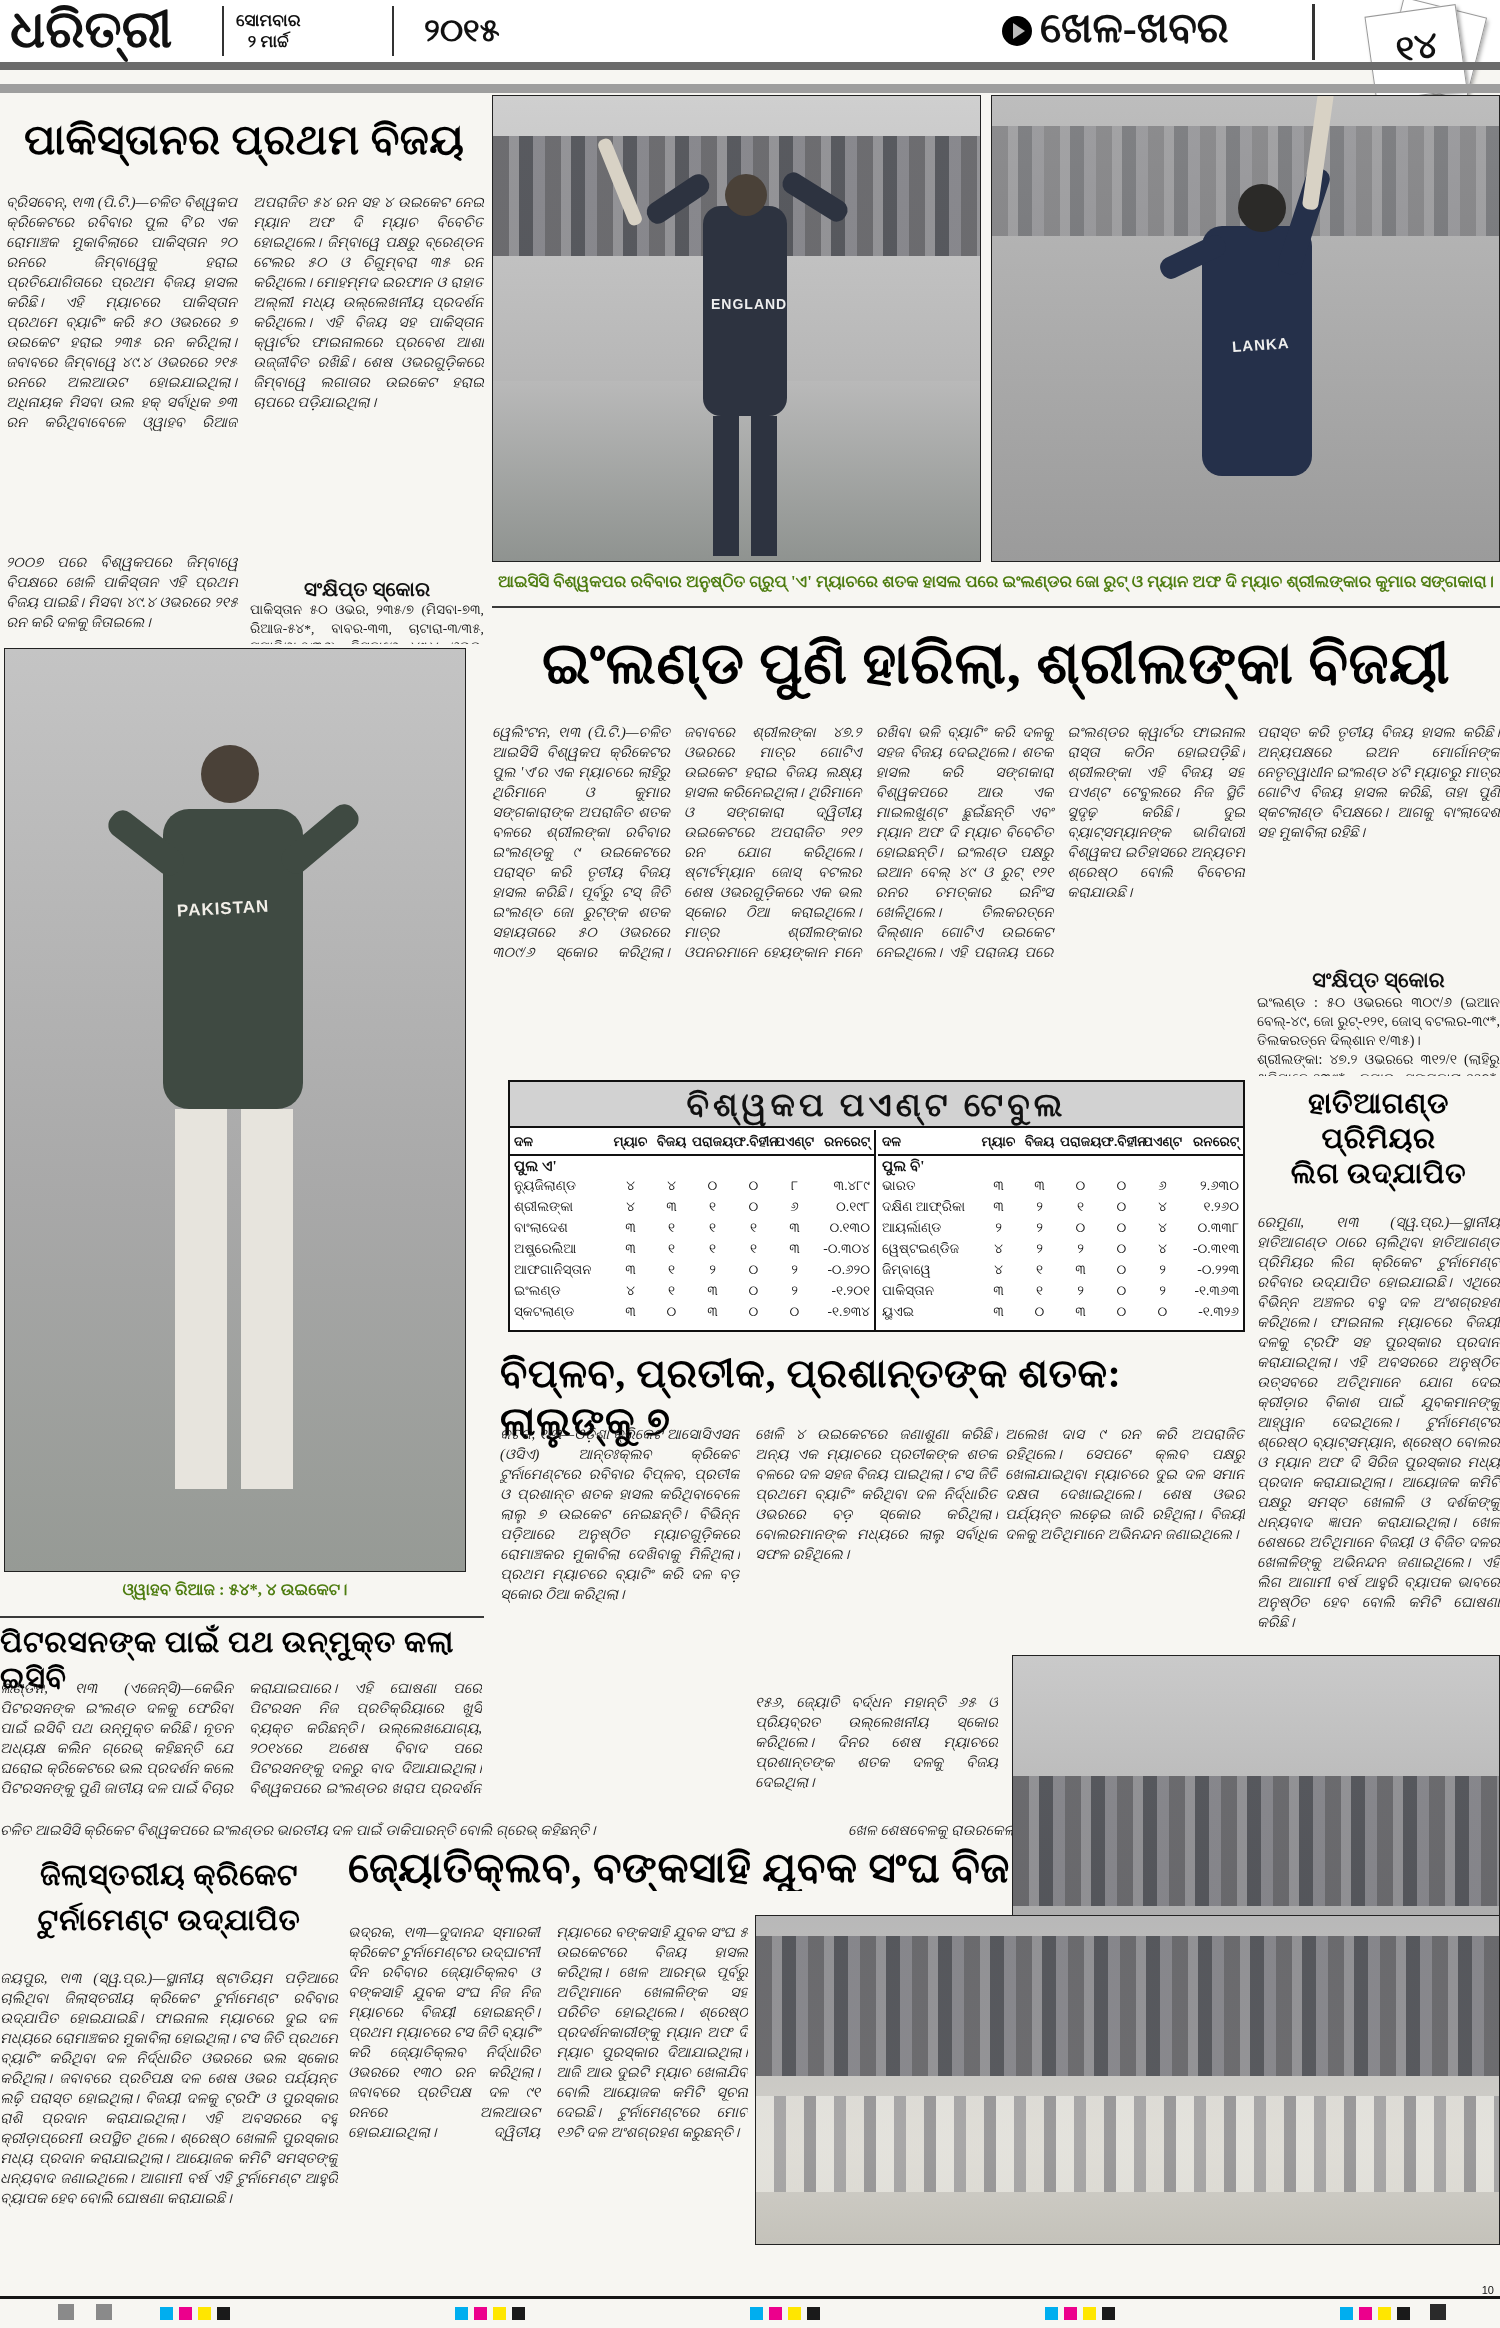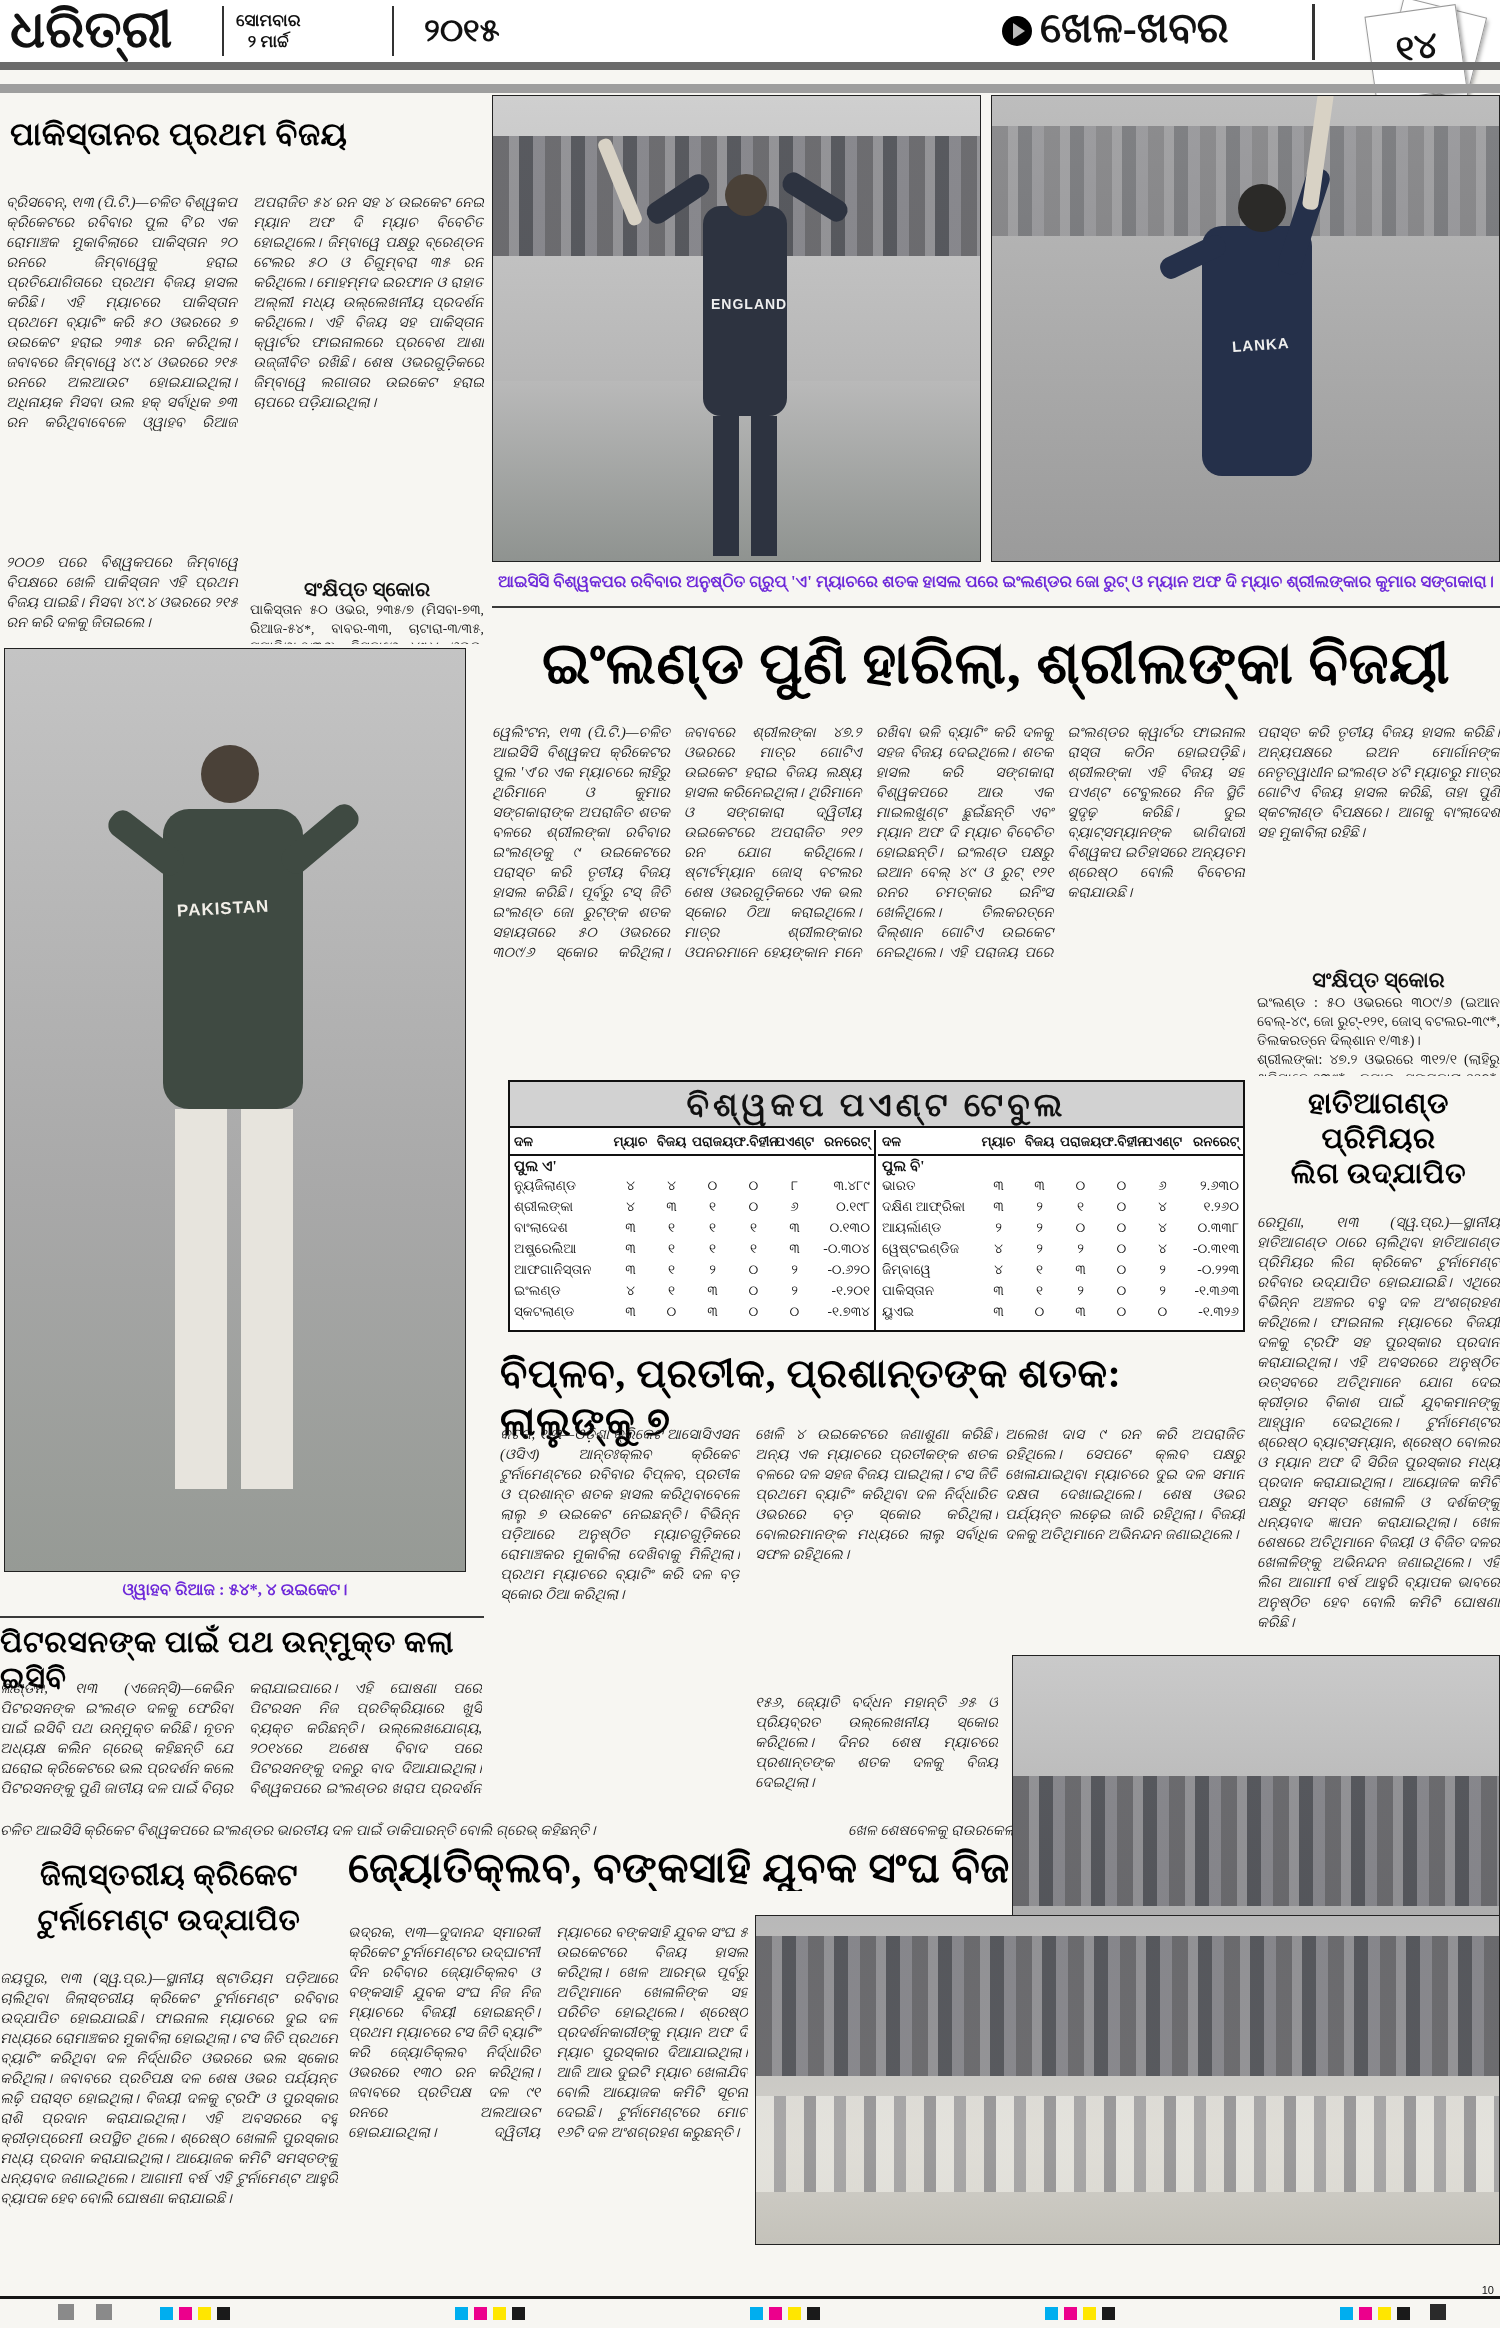--- a/index.html
+++ b/index.html
@@ -12,21 +12,21 @@
   .abs { position:absolute; }
   .body-text {
     font-size:14.5px; line-height:20px; text-align:justify; overflow:hidden;
     color:#1a1a1a; word-break:break-word;font-style:italic;
   }
   .cols2 { column-count:2; column-gap:16px; }
   .cols4 { column-count:4; column-gap:14px; }
   .headline { font-weight:bold; color:#000; letter-spacing:0.5px; }
   .rule { background:#3a3a3a; }
   .photo { background:linear-gradient(180deg,#cfcfcf 0%,#b9b9b9 55%,#a3a3a3 100%); border:1px solid #222; overflow:hidden;padding-left:28px; }
-  .caption { font-size:16.5px; font-weight:bold; text-align:center; color:#6d28d9;font-family:Liberation Serif, serif; }
+  .caption { font-size:16.5px; font-weight:bold; text-align:center; color:#4d7c0f;font-family:Liberation Serif, serif; }
   .score-head { font-weight:bold; text-align:center; font-size:20px;margin-top:28px; }
   .score-text { font-size:13.5px; line-height:18.5px; text-align:justify; overflow:hidden; }
   
   #masthead { position:absolute; left:0; top:0; width:1500px; height:62px; background:#fff; }
   #logo { position:absolute; left:10px; top:0px; font-size:52px; font-weight:bold; }
   .mast-div { position:absolute; top:6px; width:2px; height:50px; background:#333; }
   #daydate { position:absolute; left:236px; top:10px; font-size:17px; font-weight:bold; line-height:21px; text-align:center; }
   #year { position:absolute; left:424px; top:12px; font-size:32px; font-weight:bold; }
   #section-bullet { position:absolute; left:1002px; top:16px; width:30px; height:30px; background:#000; border-radius:50%; }
   #section-bullet:after { content:""; position:absolute; left:11px; top:7px; border-left:12px solid #bbb; border-top:8px solid transparent; border-bottom:8px solid transparent; }
@@ -84,21 +84,21 @@
     <div id="mast-vbar"></div>
     <div id="page-curl">
       <div class="curl-sheet" style="left:30px; top:2px; width:86px; height:86px; transform:rotate(14deg);"></div>
       <div class="curl-sheet" style="left:8px; top:6px; width:92px; height:86px; transform:rotate(-8deg);"></div>
       <div id="curl-num">୧୪</div>
     </div>
   </div>
   <div class="abs rule" style="left:0; top:62px; width:1500px; height:8px; background:#6b6b6b;"></div>
   <div class="abs rule" style="left:0; top:84px; width:1500px; height:9px; background:#9e9e9e;"></div>
 
-  <div class="abs headline" style="left:10px; top:116px; width:480px; font-size:32px; line-height:1.15;">ପାକିସ୍ତାନର ପ୍ରଥମ ବିଜୟ</div>
+  <div class="abs headline" style="left:24px; top:116px; width:480px; font-size:42px; line-height:1.15;">ପାକିସ୍ତାନର ପ୍ରଥମ ବିଜୟ</div>
   <div class="abs body-text cols2" style="left:6px; top:192px; width:478px; height:356px;">ବ୍ରିସବେନ୍, ୧ା୩ (ପି.ଟି.)—ଚଳିତ ବିଶ୍ୱକପ କ୍ରିକେଟରେ ରବିବାର ପୁଲ ବି'ର ଏକ ରୋମାଞ୍ଚକ ମୁକାବିଲାରେ ପାକିସ୍ତାନ ୨୦ ରନରେ ଜିମ୍ବାୱେକୁ ହରାଇ ପ୍ରତିଯୋଗିତାରେ ପ୍ରଥମ ବିଜୟ ହାସଲ କରିଛି। ଏହି ମ୍ୟାଚରେ ପାକିସ୍ତାନ ପ୍ରଥମେ ବ୍ୟାଟିଂ କରି ୫୦ ଓଭରରେ ୭ ଉଇକେଟ ହରାଇ ୨୩୫ ରନ କରିଥିଲା। ଜବାବରେ ଜିମ୍ବାୱେ ୪୯.୪ ଓଭରରେ ୨୧୫ ରନରେ ଅଲଆଉଟ ହୋଇଯାଇଥିଲା। ଅଧିନାୟକ ମିସବା ଉଲ ହକ୍ ସର୍ବାଧିକ ୭୩ ରନ କରିଥିବାବେଳେ ଓ୍ୱାହବ ରିଆଜ ଅପରାଜିତ ୫୪ ରନ ସହ ୪ ଉଇକେଟ ନେଇ ମ୍ୟାନ ଅଫ ଦି ମ୍ୟାଚ ବିବେଚିତ ହୋଇଥିଲେ। ଜିମ୍ବାୱେ ପକ୍ଷରୁ ବ୍ରେଣ୍ଡନ ଟେଲର ୫୦ ଓ ଚିଗୁମ୍ବରା ୩୫ ରନ କରିଥିଲେ। ମୋହମ୍ମଦ ଇରଫାନ ଓ ରାହାତ ଅଲ୍ଲୀ ମଧ୍ୟ ଉଲ୍ଲେଖନୀୟ ପ୍ରଦର୍ଶନ କରିଥିଲେ। ଏହି ବିଜୟ ସହ ପାକିସ୍ତାନ କ୍ୱାର୍ଟର ଫାଇନାଲରେ ପ୍ରବେଶ ଆଶା ଉଜ୍ଜୀବିତ ରଖିଛି। ଶେଷ ଓଭରଗୁଡ଼ିକରେ ଜିମ୍ବାୱେ ଲଗାତାର ଉଇକେଟ ହରାଇ ଚାପରେ ପଡ଼ିଯାଇଥିଲା।</div>
   <div class="abs body-text" style="left:6px; top:552px; width:232px; height:90px;">୨୦୦୭ ପରେ ବିଶ୍ୱକପରେ ଜିମ୍ବାୱେ ବିପକ୍ଷରେ ଖେଳି ପାକିସ୍ତାନ ଏହି ପ୍ରଥମ ବିଜୟ ପାଇଛି। ମିସବା ୪୯.୪ ଓଭରରେ ୨୧୫ ରନ କରି ଦଳକୁ ଜିତାଇଲେ।</div>
   <div class="abs" style="left:250px; top:550px; width:234px; height:94px; overflow:hidden;">
     <div class="score-head">ସଂକ୍ଷିପ୍ତ ସ୍କୋର</div>
     <div class="score-text">ପାକିସ୍ତାନ ୫୦ ଓଭର, ୨୩୫/୭ (ମିସବା-୭୩, ରିଆଜ-୫୪*, ବାବର-୩୩, ଚାଟାରା-୩/୩୫, ମୁପାରିୱା-୧/୩୬), ଜିମ୍ବାୱେ ୪୯.୪ ଓଭର, ୨୧୫ (ଟେଲର-୫୦, ଚିଗୁମ୍ବରା-୩୫, ମାସାକାଦ୍ଜା-୨୯, ଇରଫାନ-୧/୩୦, ରିଆଜ-୪/୪୫, ରାହାତ-୧/୩୬)।</div>
   </div>
 
   <div class="abs photo" style="left:492px; top:95px; width:489px; height:467px;">
     <div class="crowd" style="top:40px; height:120px;"></div>
     <div class="pitch" style="height:180px;"></div>

